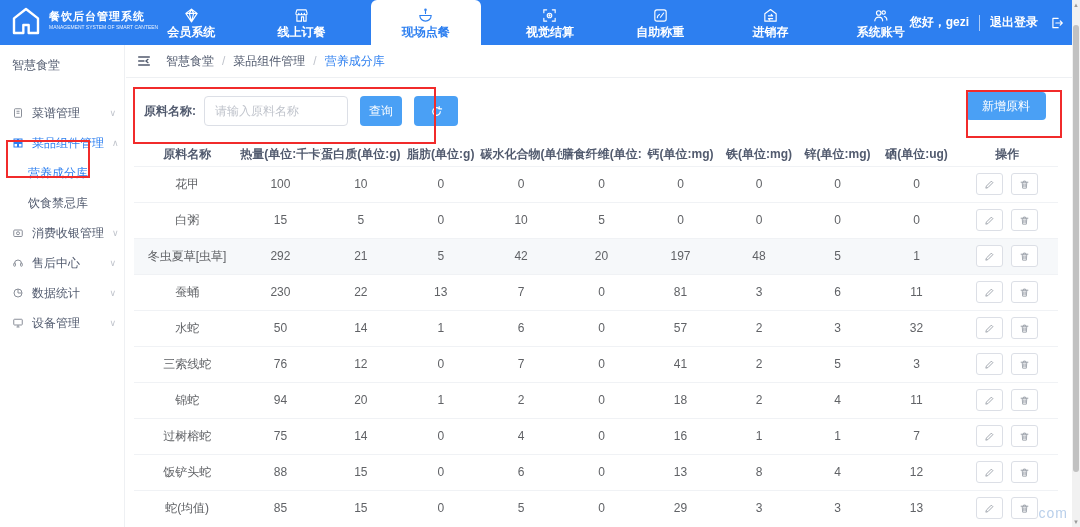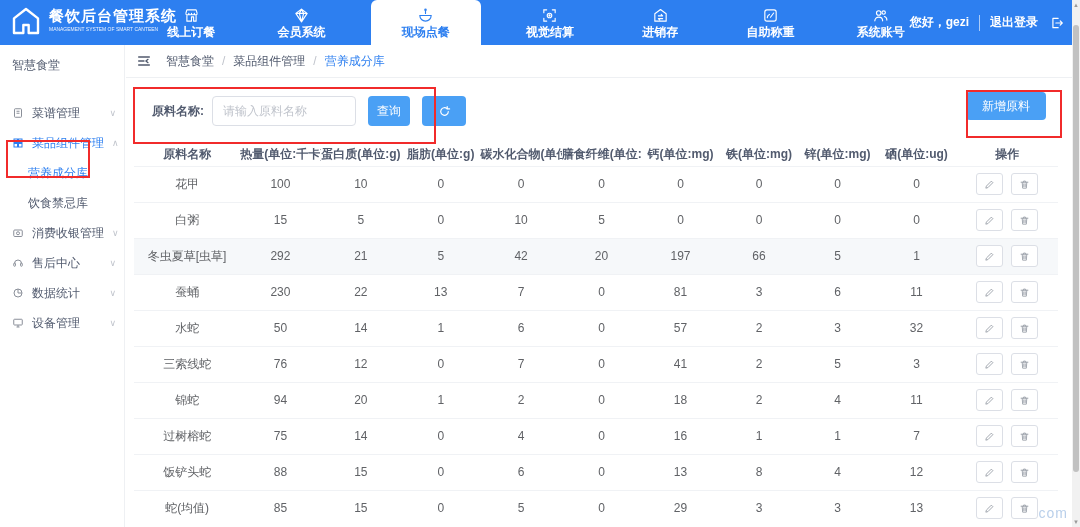--- a/index.html
+++ b/index.html
@@ -3,21 +3,21 @@
 <meta charset="utf-8">
 <style>
   * { margin:0; padding:0; box-sizing:border-box; }
   html,body { width:1080px; height:527px; overflow:hidden; }
   body { font-family:"Liberation Sans","DejaVu Sans",sans-serif; background:#fff; position:relative; font-size:12px; color:#303133; }
 
   
   .navbar { position:absolute; left:0; top:0; width:1080px; height:45px; background:#2d7ff0; display:flex; align-items:stretch; }
   .logo { position:absolute; left:10px; top:5px; display:flex; align-items:center; gap:7px; color:#fff; }
   .logo svg { width:32px; height:32px; }
-  .logo-title { font-size:15px; font-weight:bold; letter-spacing:1px; white-space:nowrap; }
+  .logo-title { font-size:11px; font-weight:bold; letter-spacing:1px; white-space:nowrap; }
   .logo-sub { font-size:8px; transform:scale(.62); transform-origin:left top; white-space:nowrap; opacity:.9; margin-top:1px; }
   .nav-items { position:absolute; left:136px; top:0; width:800px; height:45px; display:flex; }
   .nav-item { flex:1; height:45px; display:flex; flex-direction:column; align-items:center; justify-content:center; gap:2px; color:#fff; cursor:pointer; }
   .nav-item svg { width:17px; height:17px; }
   .nav-item .nav-label { font-size:12px; font-weight:bold; line-height:1; }
   .nav-item.active { background:#fff; color:#2d7ff0; border-radius:6px 6px 0 0; margin:0 14px; flex:1; }
   .nav-user { position:absolute; right:16px; top:0; height:45px; display:flex; align-items:center; gap:10px; color:#fff; font-weight:bold; }
   .nav-user .vdiv { width:1px; height:16px; background:rgba(255,255,255,.6); }
   .nav-user svg { width:14px; height:14px; }
   .logout { display:flex; align-items:center; gap:12px; cursor:pointer; }
@@ -36,21 +36,21 @@
   .side-sub.active { color:#2d7ff0; }
 
   
   .content { position:absolute; left:126px; top:45px; width:946px; height:482px; background:#fff; }
   .breadcrumb-bar { height:33px; display:flex; align-items:center; gap:14px; padding-left:10px; border-bottom:1px solid #eef0f3; }
   .collapse-ic { width:16px; height:16px; color:#515a6e; cursor:pointer; }
   .crumbs { display:flex; align-items:center; gap:8px; color:#515a6e; }
   .crumb-sep { color:#c0c4cc; }
   .crumb.last { color:#2d7ff0; }
 
-  .toolbar { position:relative; height:66px;margin-left:8px; }
+  .toolbar { position:relative; height:66px; }
   .search-group { position:absolute; left:18px; top:18px; display:flex; align-items:center; }
   .search-label { font-weight:bold; color:#515a6e; margin-right:8px; }
   .search-input { width:144px; height:30px; border:1px solid #dcdfe6; border-radius:4px; padding:0 10px; font-size:12px; color:#606266; outline:none; }
   .search-input::placeholder { color:#c0c4cc; }
   .btn { height:30px; border:none; border-radius:4px; background:#4aa0f5; color:#fff; font-size:12px; cursor:pointer; display:inline-flex; align-items:center; justify-content:center; }
   .btn-query { width:42px; margin-left:12px; }
   .btn-refresh { width:44px; margin-left:12px; }
   .btn-refresh svg { width:13px; height:13px; }
   .btn-add { position:absolute; right:26px; top:14px; width:80px; height:28px; }
 
@@ -87,60 +87,60 @@
       </svg>
     <div>
       <div class="logo-title">餐饮后台管理系统</div>
       <div class="logo-sub">MANAGEMENT SYSTEM OF SMART CANTEEN</div>
     </div>
   </div>
 
   <div class="nav-items">
     <div class="nav-item">
       <svg viewBox="0 0 24 24" fill="none" stroke="currentColor" stroke-width="1.6" stroke-linejoin="round">
-          <path d="M4 9 L5.5 4 H18.5 L20 9 M4 9 c0 1.2 1 2 2.2 2 1.1 0 2-.8 2-2 0 1.2 1 2 2 2 s1.8-.8 1.8-2 c0 1.2 .9 2 2 2 s2-.8 2-2 c0 1.2 .9 2 2 2 S20 10.2 20 9 M5.5 11.5 V20 H12 V14 h3 v6 h3.5 V11.5"></path>
-        </svg>
-      <span class="nav-label">线上订餐</span>
+          <path d="M12 3 L20 9 L12 21 L4 9 Z M4 9 H20 M12 3 L9 9 L12 21 L15 9 L12 3"></path>
+        </svg>
+      <span class="nav-label">会员系统</span>
     </div>
     <div class="nav-item">
       <svg viewBox="0 0 24 24" fill="none" stroke="currentColor" stroke-width="1.6" stroke-linejoin="round">
-          <path d="M12 3 L20 9 L12 21 L4 9 Z M4 9 H20 M12 3 L9 9 L12 21 L15 9 L12 3"></path>
-        </svg>
-      <span class="nav-label">会员系统</span>
+          <path d="M4 9 L5.5 4 H18.5 L20 9 M4 9 c0 1.2 1 2 2.2 2 1.1 0 2-.8 2-2 0 1.2 1 2 2 2 s1.8-.8 1.8-2 c0 1.2 .9 2 2 2 s2-.8 2-2 c0 1.2 .9 2 2 2 S20 10.2 20 9 M5.5 11.5 V20 H12 V14 h3 v6 h3.5 V11.5"></path>
+        </svg>
+      <span class="nav-label">线上订餐</span>
     </div>
     <div class="nav-item active">
       <svg viewBox="0 0 24 24" fill="none" stroke="currentColor" stroke-width="1.6" stroke-linecap="round">
           <path d="M4 12 h16 a8 8 0 0 1 -16 0 Z"></path>
           <path d="M12 9 V5"></path>
           <circle cx="12" cy="4" r="1"></circle>
         </svg>
       <span class="nav-label">现场点餐</span>
     </div>
     <div class="nav-item">
       <svg viewBox="0 0 24 24" fill="none" stroke="currentColor" stroke-width="1.6" stroke-linecap="round">
           <path d="M4 8 V4 H8 M16 4 H20 V8 M20 16 V20 H16 M8 20 H4 V16"></path>
           <circle cx="12" cy="12" r="3.2"></circle>
           <circle cx="12" cy="12" r="0.8" fill="currentColor"></circle>
         </svg>
       <span class="nav-label">视觉结算</span>
     </div>
     <div class="nav-item">
-      <svg viewBox="0 0 24 24" fill="none" stroke="currentColor" stroke-width="1.6" stroke-linejoin="round" stroke-linecap="round">
-          <path d="M4 9.5 L12 3.5 L20 9.5 V20 H4 Z"></path>
-          <path d="M9 12.5 h6 l-2 -2 M15 16.5 h-6 l2 2"></path>
-        </svg>
-      <span class="nav-label">进销存</span>
-    </div>
-    <div class="nav-item">
       <svg viewBox="0 0 24 24" fill="none" stroke="currentColor" stroke-width="1.6" stroke-linecap="round">
           <rect x="4" y="4" width="16" height="16" rx="3"></rect>
           <path d="M12 14.5 L16.5 8.5"></path>
           <path d="M7.5 15 a5 5 0 0 1 3-4.5"></path>
         </svg>
       <span class="nav-label">自助称重</span>
+    </div>
+    <div class="nav-item">
+      <svg viewBox="0 0 24 24" fill="none" stroke="currentColor" stroke-width="1.6" stroke-linejoin="round" stroke-linecap="round">
+          <path d="M4 9.5 L12 3.5 L20 9.5 V20 H4 Z"></path>
+          <path d="M9 12.5 h6 l-2 -2 M15 16.5 h-6 l2 2"></path>
+        </svg>
+      <span class="nav-label">进销存</span>
     </div>
     <div class="nav-item">
       <svg viewBox="0 0 24 24" fill="none" stroke="currentColor" stroke-width="1.6" stroke-linecap="round">
           <circle cx="9.5" cy="8.5" r="3.2"></circle>
           <path d="M4 19.5 c0-3.2 2.5-5.3 5.5-5.3 s5.5 2.1 5.5 5.3"></path>
           <circle cx="16.5" cy="7.8" r="2.4"></circle>
           <path d="M17.5 13.5 c2.2 .6 3.5 2.6 3.5 5"></path>
         </svg>
       <span class="nav-label">系统账号</span>
     </div>
@@ -343,21 +343,21 @@
     </td>
   </tr>
           <tr class="hl">
     <td>冬虫夏草[虫草]</td>
     <td>292</td>
     <td>21</td>
     <td>5</td>
     <td>42</td>
     <td>20</td>
     <td>197</td>
-    <td>66</td>
+    <td>48</td>
     <td>5</td>
     <td>1</td>
     <td>
       <span class="row-actions">
         <span class="mini-btn">
           <svg viewBox="0 0 24 24" fill="none" stroke="currentColor" stroke-width="2" stroke-linejoin="round">
                     <path d="M4 20 l1.2-4.5 L16 4.7 l3.3 3.3 L8.5 18.8 Z"></path>
                   </svg>
         </span>
         <span class="mini-btn">

